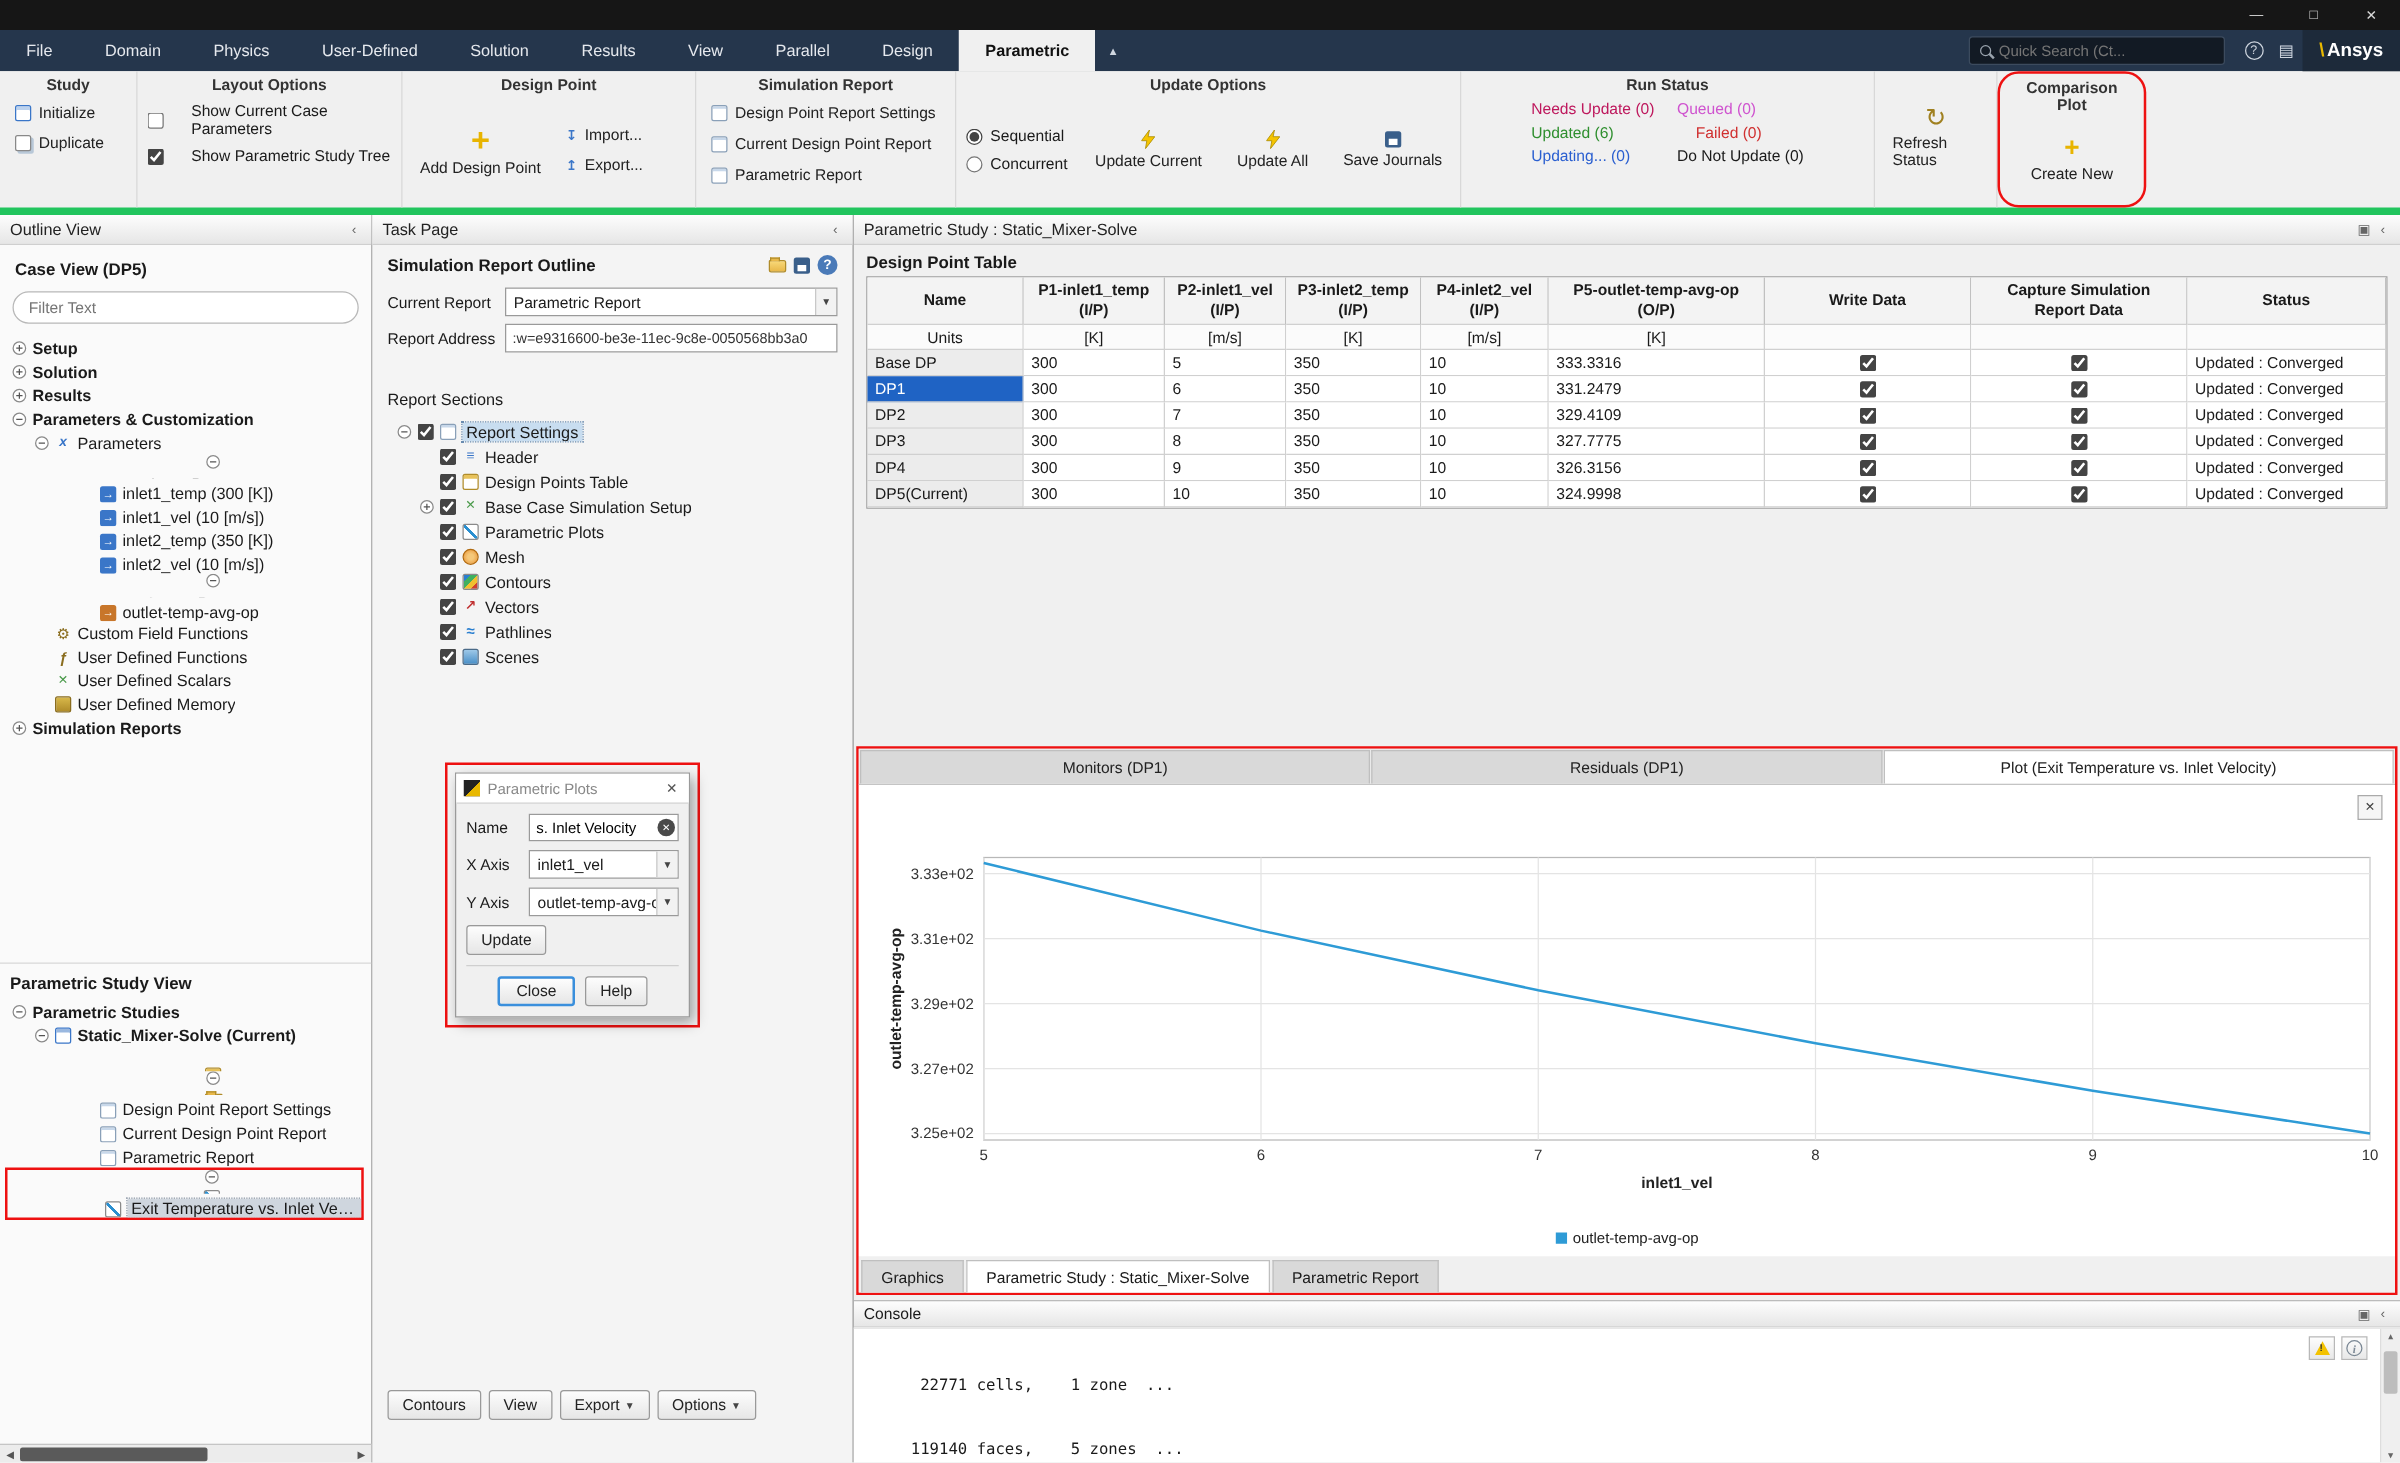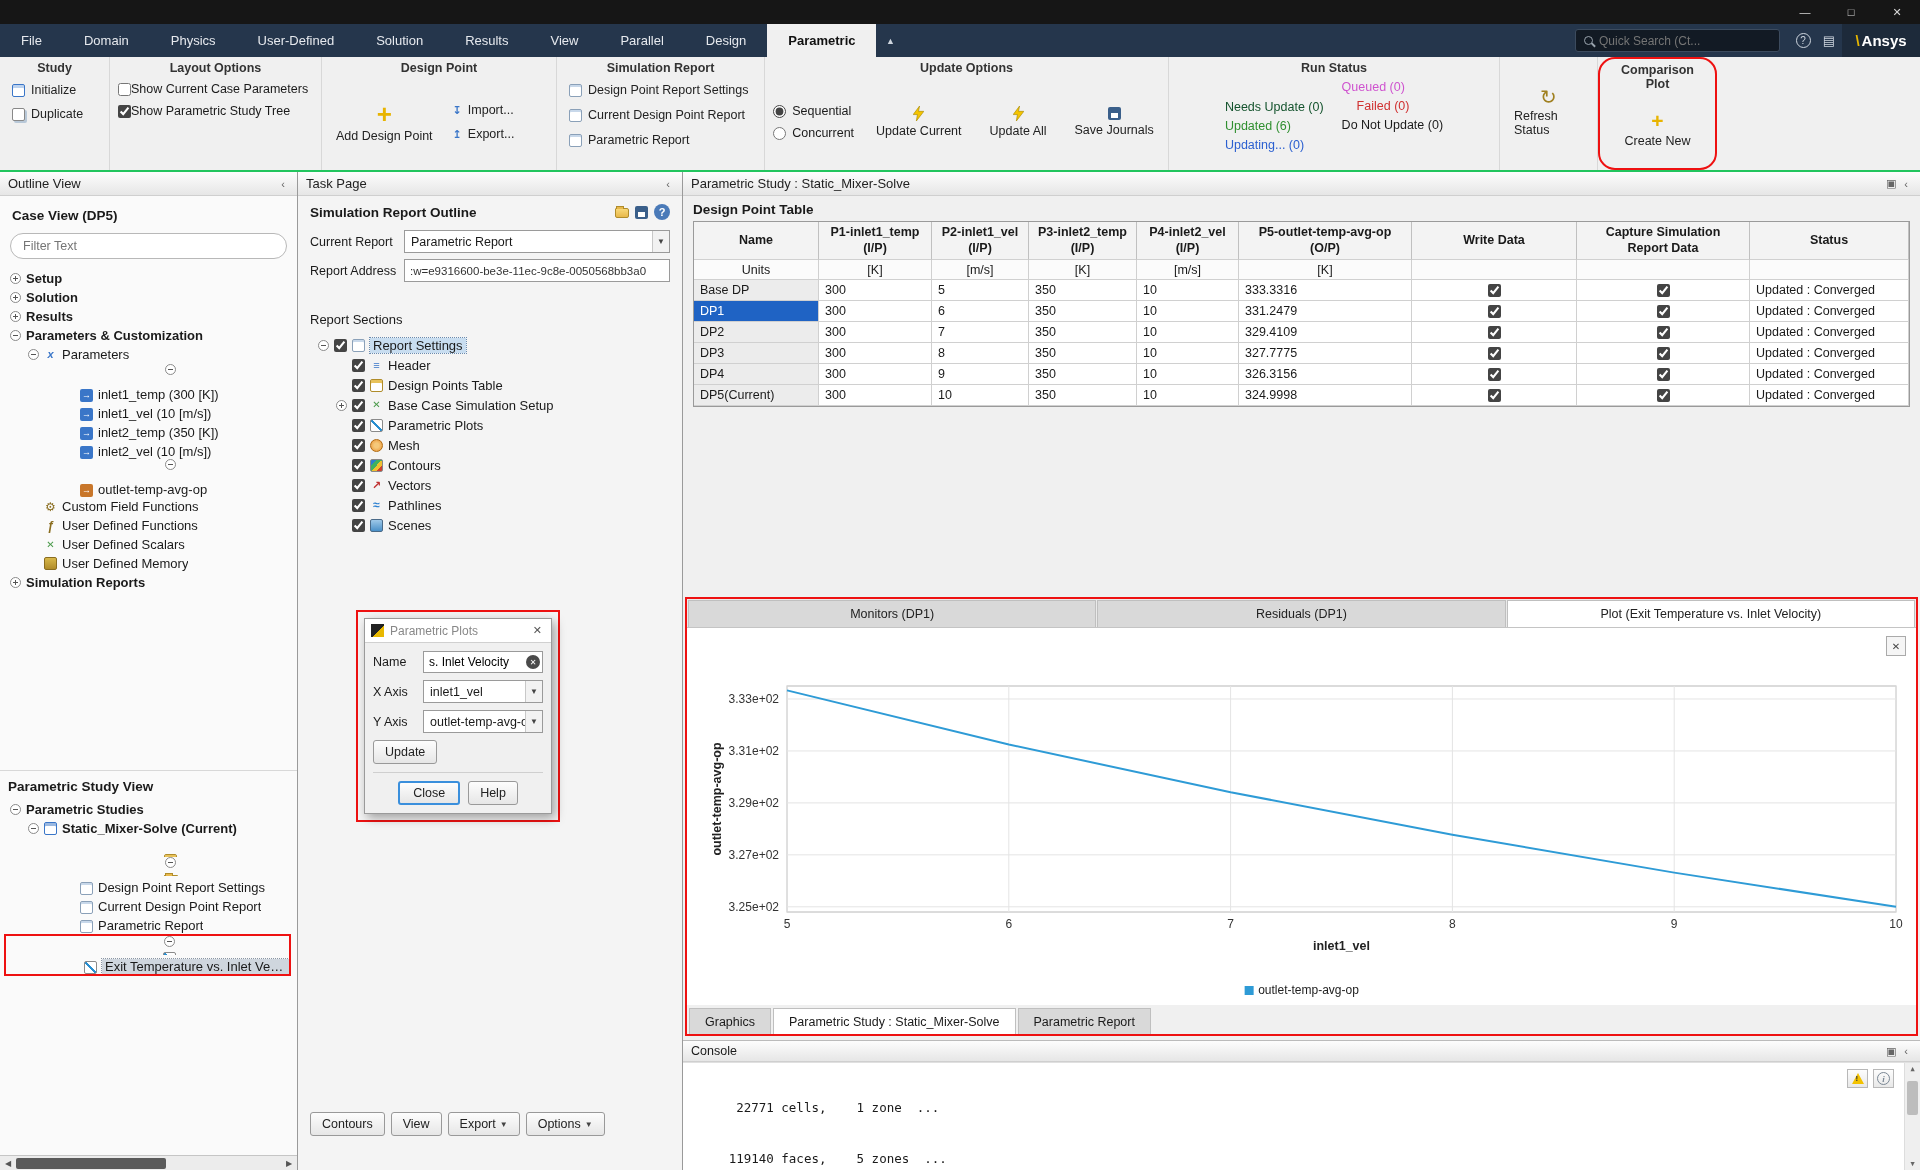--- a/index.html
+++ b/index.html
@@ -18,28 +18,28 @@
 .qsearch{width:205px;height:23px;margin:5px 10px 0 0;background:#121a24;border:1px solid #3c4b5e;border-radius:3px;display:flex;align-items:center;gap:6px;padding:0 8px;}
 .qsearch input{background:transparent;border:none;outline:none;color:#22c55e;font-size:12px;width:160px;font-family:inherit;}
 .mag{width:9px;height:9px;border:1.5px solid #9aa4ae;border-radius:50%;position:relative;flex:none;}
 .mag::after{content:"";position:absolute;width:5px;height:1.5px;background:#9aa4ae;transform:rotate(45deg);right:-4px;bottom:-1px;}
 .tb-icon{width:26px;display:flex;align-items:center;justify-content:center;color:#cfd6df;font-size:13px;}
 .help-circ{width:15px;height:15px;border:1.5px solid #cfd6df;border-radius:50%;font-size:10px;display:flex;align-items:center;justify-content:center;}
 .ansys-logo{width:78px;background:#1d2a3a;display:flex;align-items:center;justify-content:center;gap:2px;color:#fff;font-weight:bold;font-size:15px;}
 .ansys-slash{color:#e8b800;font-weight:bold;}
 
 
-.ribbon{height:115px;background:#f0f0f0;border-bottom:2px solid #22c55e;display:flex;}
+.ribbon{height:115px;background:#f0f0f0;border-bottom:6px solid #22c55e;display:flex;}
 .rgroup{border-right:1px solid #d8d8d8;padding:4px 8px 6px;display:flex;flex-direction:column;flex:none;}
 .rg-title{font-size:12.5px;font-weight:bold;color:#333;text-align:center;margin-bottom:5px;}
 .rg-body{display:flex;gap:10px;flex:1;}
 .rbtn{display:flex;align-items:center;gap:6px;padding:3px 4px;font-size:12.5px;color:#222;}
 .vstack{display:flex;flex-direction:column;gap:4px;}
 .icbtn{display:flex;flex-direction:column;align-items:center;justify-content:center;gap:3px;font-size:12.5px;padding:0 6px;color:#222;}
-.chkrow{display:flex;align-items:center;gap:0;font-size:12.5px;padding:2px 0;}
+.chkrow{display:flex;align-items:center;gap:22px;font-size:12.5px;padding:2px 0;}
 .radrow{display:flex;align-items:center;gap:6px;font-size:12.5px;padding:2px 0;}
 input[type="checkbox"],input[type="radio"]{width:13px;height:13px;accent-color:#444;flex:none;}
 .bigplus{font-size:26px;line-height:24px;font-weight:bold;color:#e8b400;}
 .smallplus{font-size:21px;line-height:20px;font-weight:bold;color:#e8b400;}
 .rs-cols{display:flex;gap:18px;justify-content:center;padding:0 4px;}
 .rs-col{display:flex;flex-direction:column;gap:5px;}
 .rs-item{font-size:12.5px;white-space:nowrap;}
 .redgroup{border:2px solid #ee1111;}
 .sep-list{display:flex;flex-direction:column;gap:5px;justify-content:center;}
 .refresh-ic{font-size:20px;color:#a08020;line-height:18px;}
@@ -308,21 +308,21 @@
         <span class="ic ic-floppy"></span>
         <span>Save Journals</span>
       </div>
     </div>
   </div>
 
   <div class="rgroup" style="width:331px;">
     <div class="rg-title">Run Status</div>
     <div class="rs-cols">
       <div class="rs-col">
-        <div class="rs-item" style="color: #14532d; margin-top: 20px;">Needs Update (0)</div>
+        <div class="rs-item" style="color: #be185d;">Needs Update (0)</div>
         <div class="rs-item" style="color: rgb(47, 143, 47);">Updated (6)</div>
         <div class="rs-item" style="color: rgb(42, 95, 208);">Updating... (0)</div>
       </div>
       <div class="rs-col">
         <div class="rs-item" style="color: rgb(207, 83, 207);">Queued (0)</div>
         <div class="rs-item" style="color: rgb(208, 48, 48); padding-left: 15px;">Failed (0)</div>
         <div class="rs-item" style="color: rgb(26, 26, 26);">Do Not Update (0)</div>
       </div>
     </div>
   </div>

